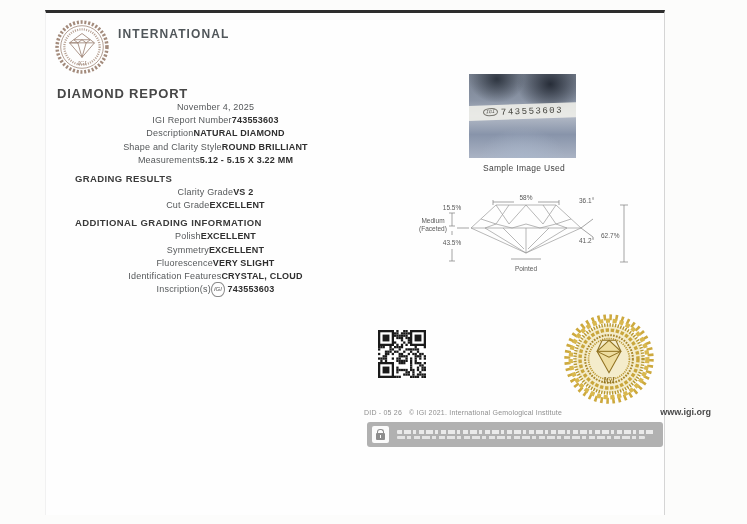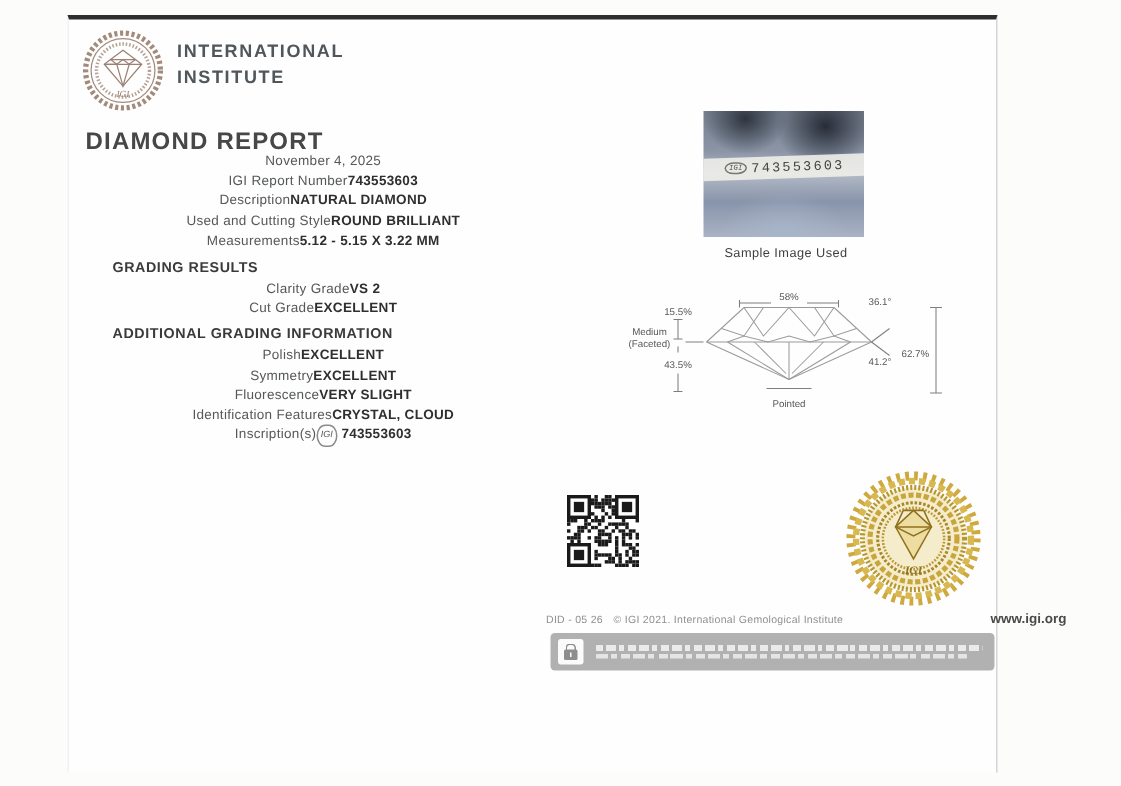--- a/index.html
+++ b/index.html
@@ -14,21 +14,21 @@
     background:#fefefe;
     border-top:3px solid #2e2e2e;
     border-right:1px solid rgba(110,110,110,.28);
     border-left:1px solid rgba(0,0,0,.05);
     box-sizing:border-box;
   }
   
   .seal{position:absolute;left:9px;top:7px;width:54px;height:54px;}
   .brand{position:absolute;left:72px;top:13px;line-height:17px;
     font-size:12px;font-weight:600;letter-spacing:1.1px;color:#50565a;}
-  .report-title{position:absolute;left:11px;top:73px;font-size:16px;font-weight:700;
+  .report-title{position:absolute;left:11px;top:73px;font-size:13px;font-weight:700;
     letter-spacing:.8px;color:#474747;}
   
   .info{position:absolute;left:29px;top:88px;width:281px;font-size:9px;}
   .row{display:flex;justify-content:center;height:13.2px;line-height:13.2px;}
   .row .lbl{color:#55585a;font-weight:400;letter-spacing:.2px;}
   .row .val{color:#2f2f2f;font-weight:700;letter-spacing:.2px;text-align:right;}
   .sec-head{font-size:9.5px;font-weight:700;color:#3a3a3a;letter-spacing:.4px;
     height:14px;line-height:14px;}
   .mt1{margin-top:5px;} .mt2{margin-top:4px;}
   .igi-glyph{display:inline-block;font-style:italic;font-size:6px;font-weight:400;
@@ -94,39 +94,38 @@
       <polyline points="18,19 34,19"></polyline>
       <polyline points="14,22 38,22"></polyline>
       <polyline points="18,19 22,22 26,19 30,22 34,19"></polyline>
       <polyline points="14,22 22,22 26,36 30,22"></polyline>
     </g>
     <text x="26" y="43" text-anchor="middle" font-size="6" font-style="italic" fill="#9c8173" font-family="Liberation Serif, serif">IGI</text>
   </svg>
 
   <div class="brand">
     <div>INTERNATIONAL</div>
-    <div>INSTITUTE</div>
   </div>
 
   <div class="report-title">DIAMOND REPORT</div>
 
   <div class="info">
     <div class="row">
       <span class="lbl">November 4, 2025</span>
     </div>
     <div class="row">
       <span class="lbl">IGI Report Number</span>
       <span class="val">743553603</span>
     </div>
     <div class="row">
       <span class="lbl">Description</span>
       <span class="val">NATURAL DIAMOND</span>
     </div>
     <div class="row">
-      <span class="lbl">Used and Cutting Style</span>
+      <span class="lbl">Shape and Clarity Style</span>
       <span class="val">ROUND BRILLIANT</span>
     </div>
     <div class="row">
       <span class="lbl">Measurements</span>
       <span class="val">5.12 - 5.15 X 3.22 MM</span>
     </div>
 
     <div class="sec-head mt1">GRADING RESULTS</div>
     <div class="row">
       <span class="lbl">Clarity Grade</span>

